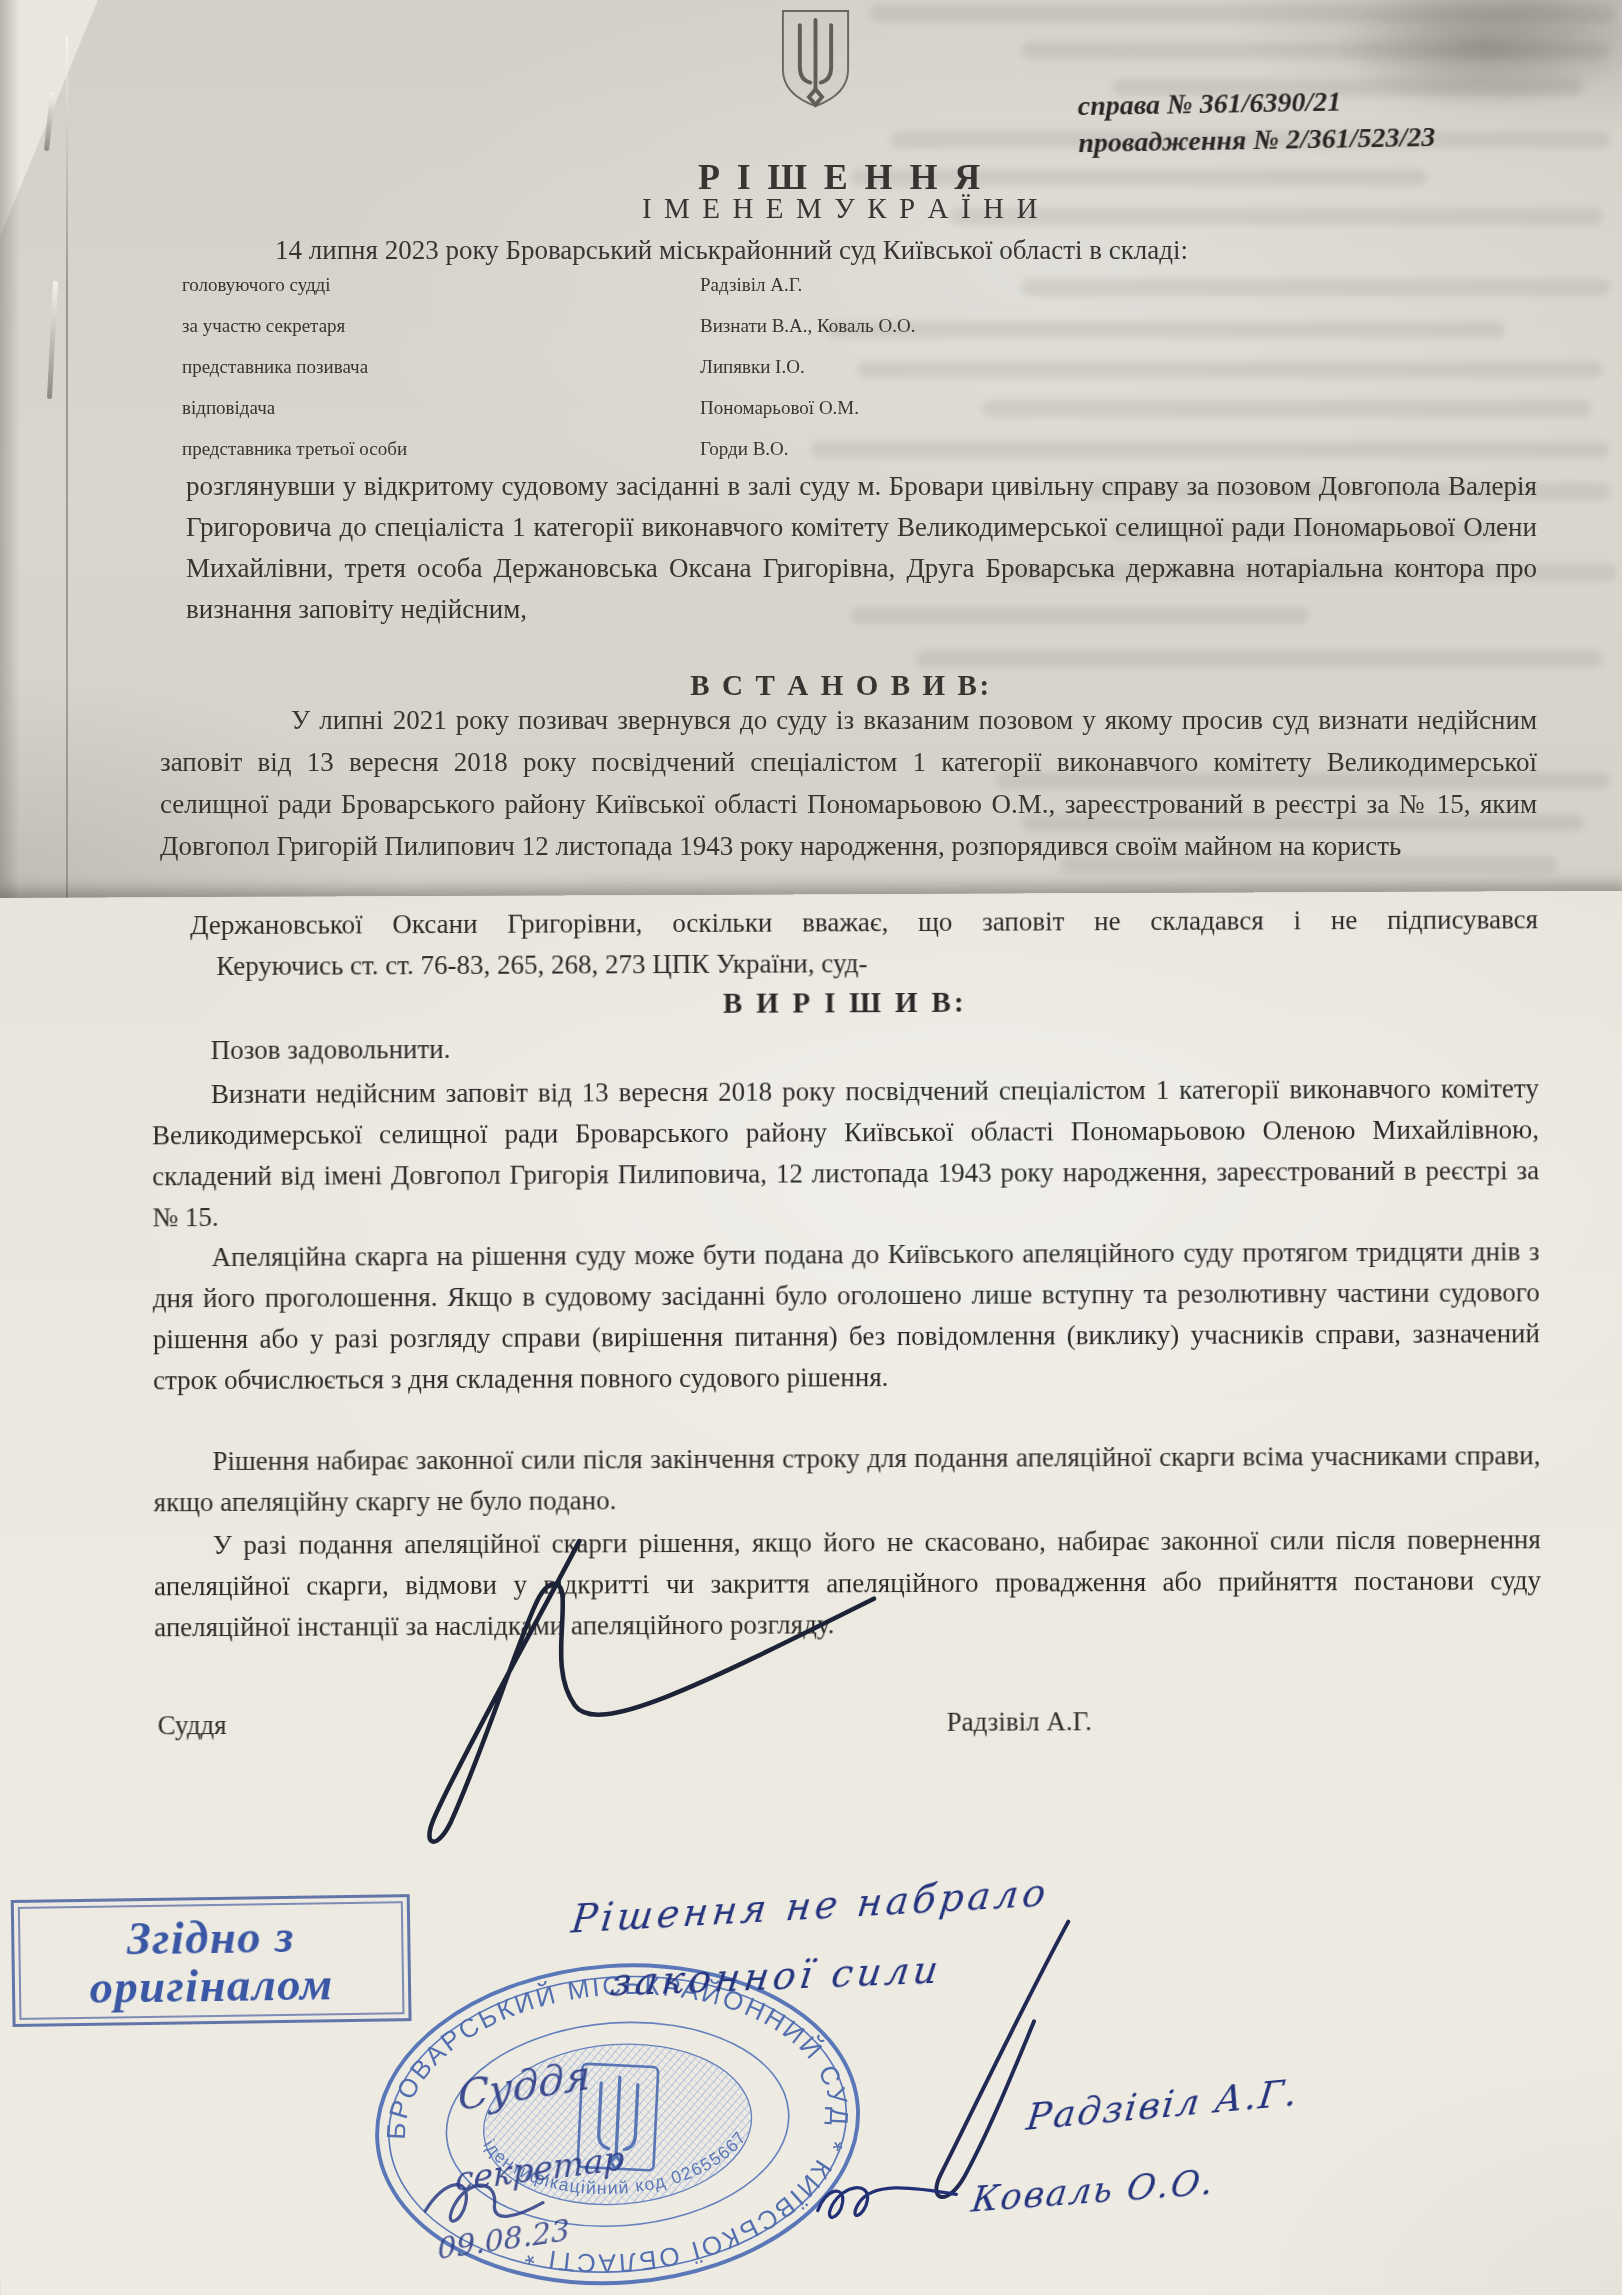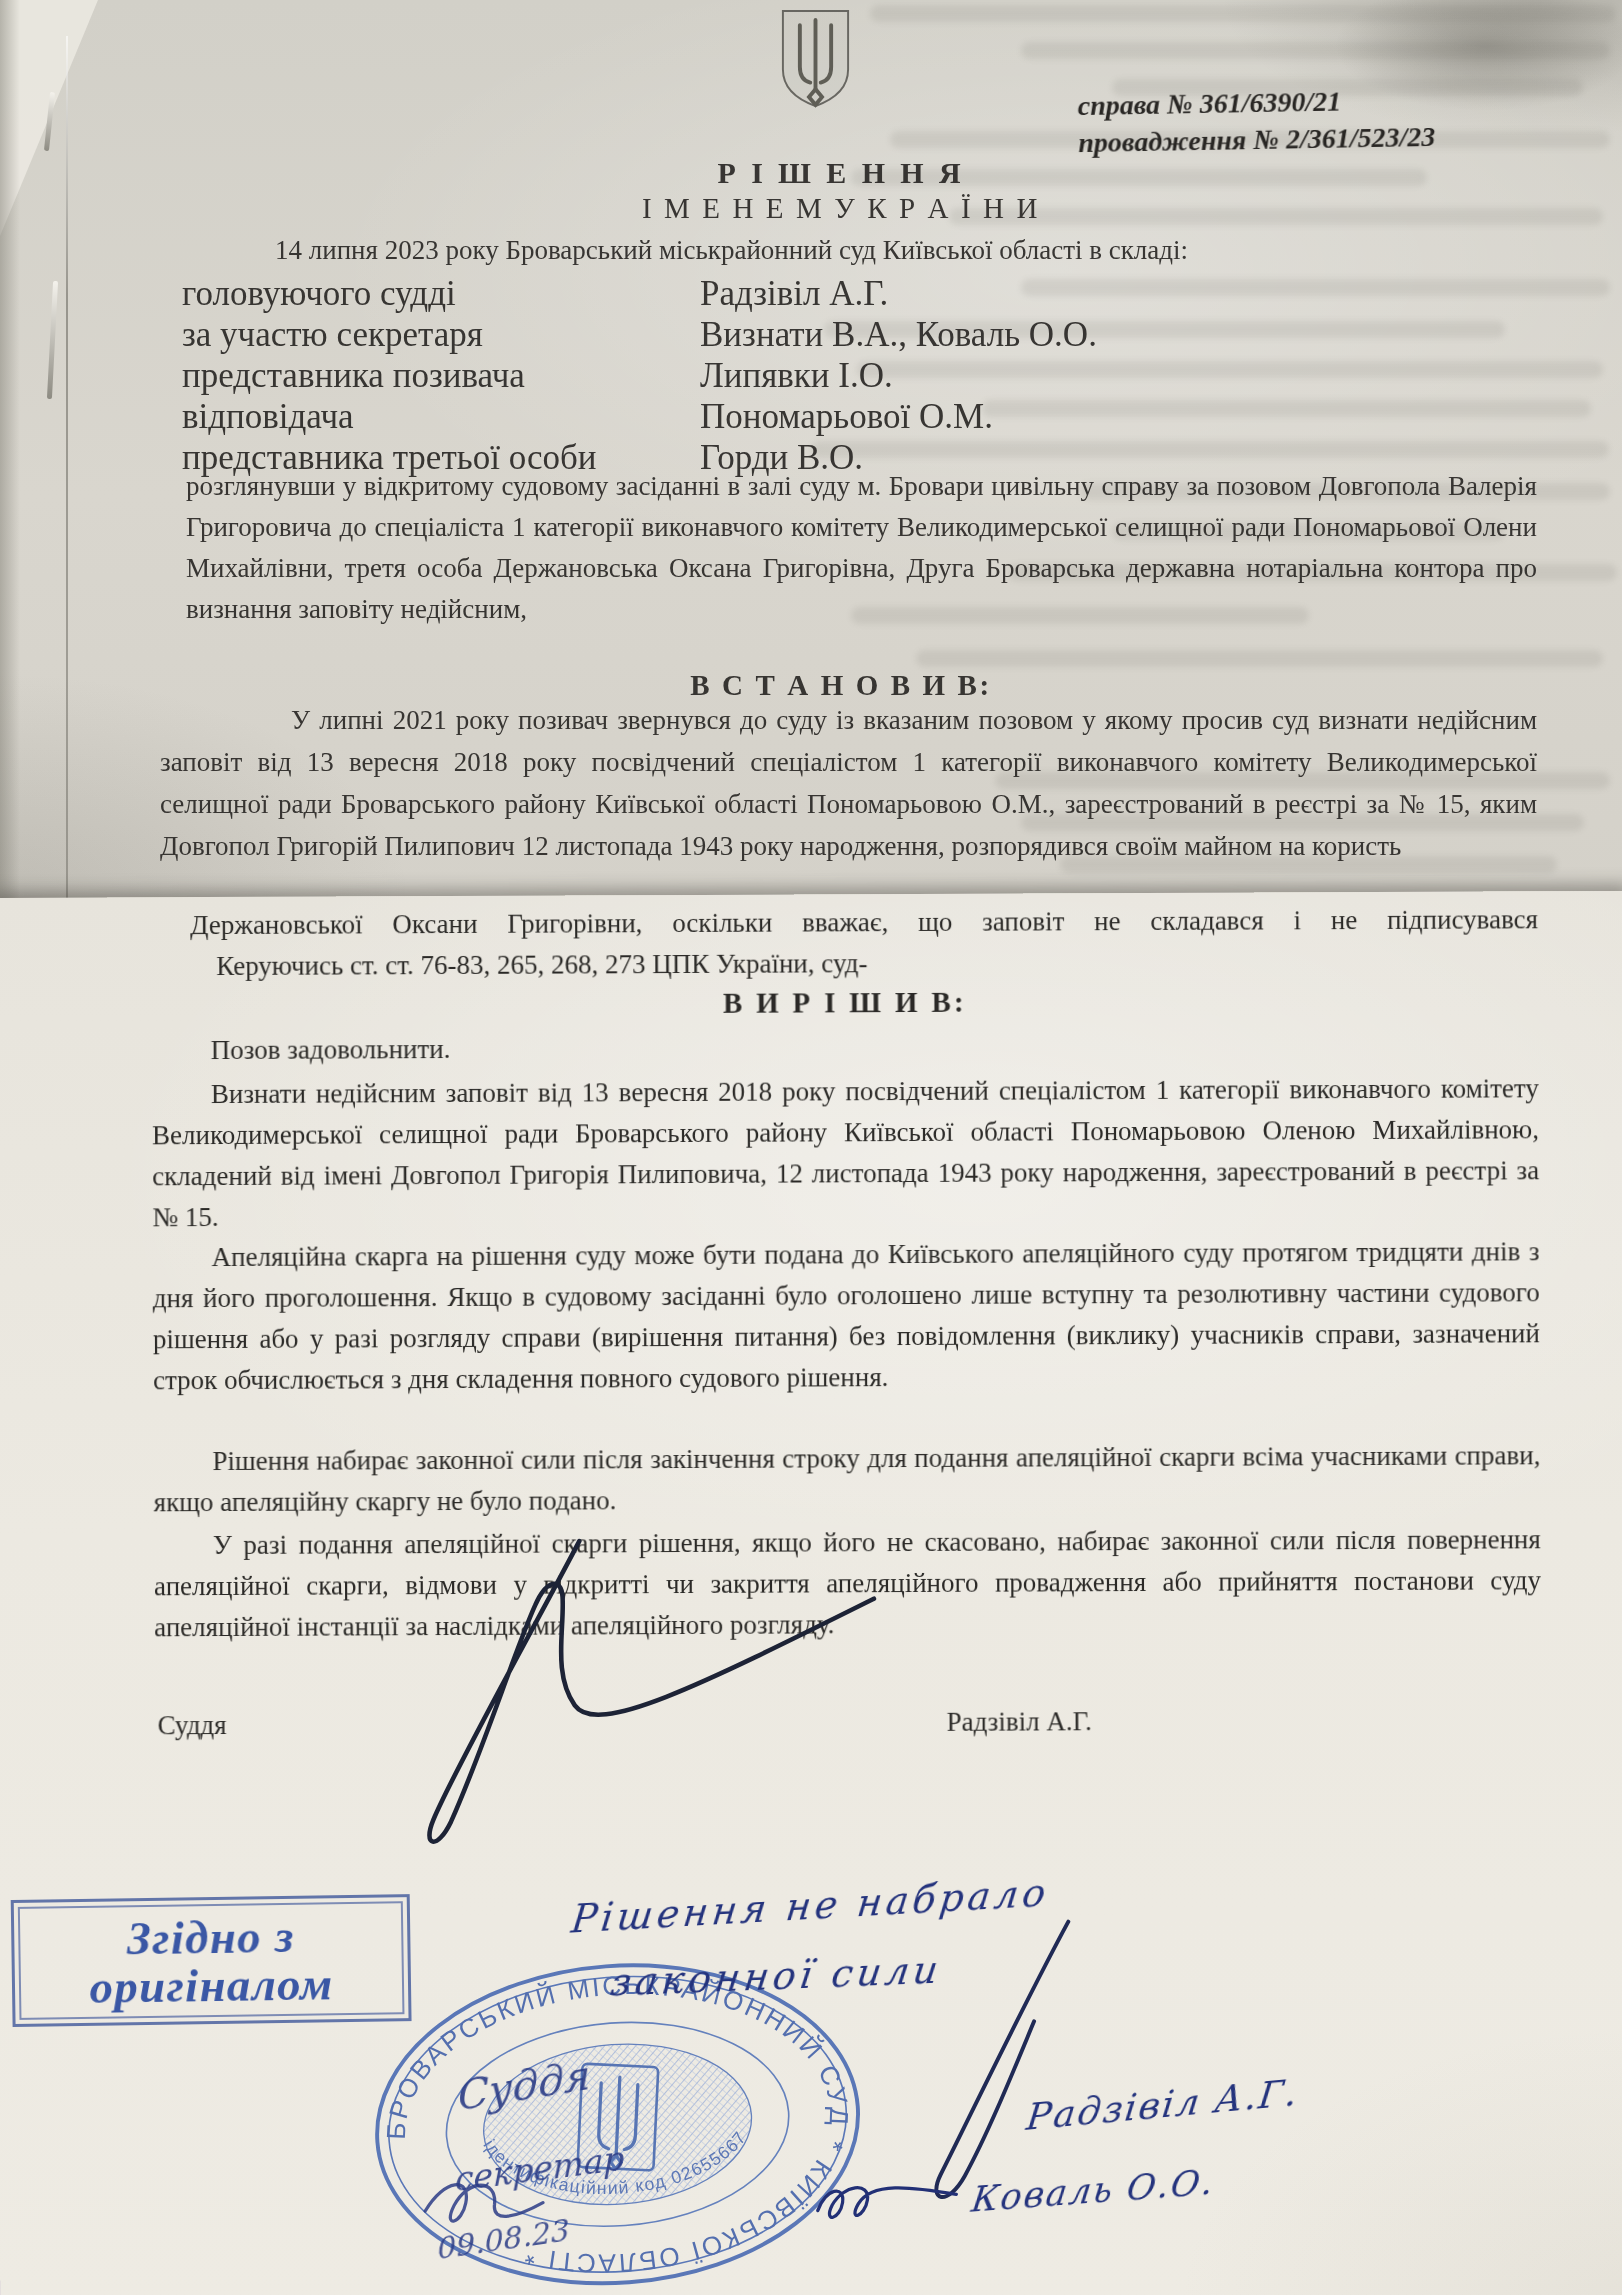--- a/index.html
+++ b/index.html
@@ -25,24 +25,24 @@
     opacity:.10;filter:blur(3.3px);}
   .blotch{position:absolute;left:1335px;top:-19.6px;width:301px;height:131px;
     background:radial-gradient(closest-side,rgba(60,58,50,.28),rgba(0,0,0,0));}
 
   .typed{position:absolute;color:rgba(38,36,33,.90);filter:blur(0.3px);}
   .t-center{text-align:center;}
   .t-justify{text-align:justify;}
 
   .case-block{left:1078px;top:84px;font-size:28px;line-height:37px;
     font-weight:bold;font-style:italic;transform:rotate(-1deg);color:rgba(30,28,26,.94);}
-  .title{left:157px;top:156px;width:1368px;font-size:30px;font-weight:bold;letter-spacing:3.9px;font-family:Liberation Serif, serif;}
+  .title{left:157px;top:156px;width:1368px;font-size:36px;font-weight:bold;letter-spacing:3.9px;font-family:Liberation Serif, serif;}
   .subtitle{left:157px;top:192px;width:1368px;font-size:29px;font-weight:normal;letter-spacing:2.6px;}
   .intro{left:144px;top:230px;width:1302px;font-size:27px;line-height:41px;text-indent:131px;}
-  .composition{left:182px;top:274px;width:1243px;font-size:35px;}
+  .composition{left:182px;top:274px;width:1243px;font-size:19px;}
   .comp-row{position:relative;height:41px;}
   .comp-name{position:absolute;left:518px;top:0;}
   .preamble{left:186px;top:466px;width:1351px;font-size:27px;line-height:41px;}
   .h-established{left:157px;top:669px;width:1368px;font-size:29px;font-weight:bold;letter-spacing:2.6px;}
   .p-established{left:160px;top:699px;width:1377px;font-size:27px;line-height:42px;text-indent:131px;}
 
   
   .page-bottom{position:absolute;left:-6.5px;top:898px;width:1636px;height:1413px;
     transform:rotate(-0.25deg);transform-origin:0 0;
     box-shadow:0 -6.5px 15.7px rgba(45,43,36,.38);

